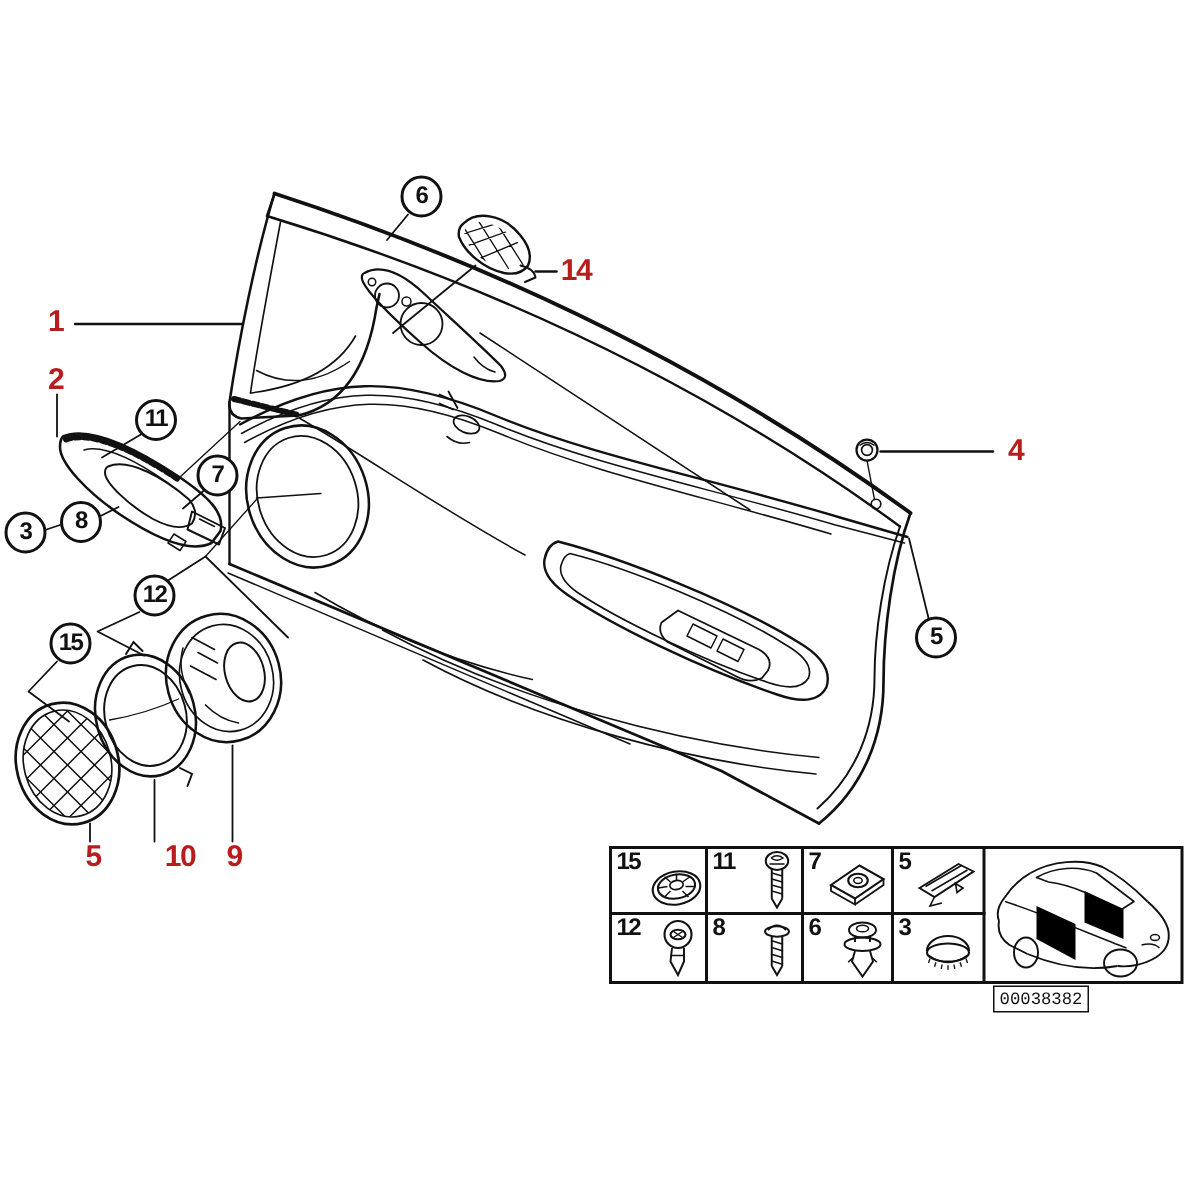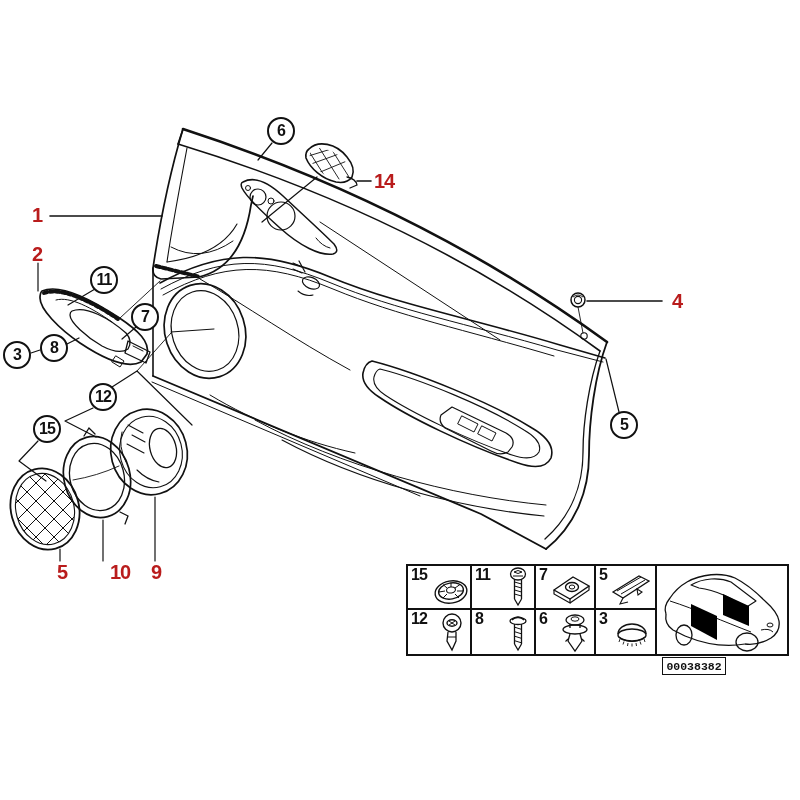--- a/index.html
+++ b/index.html
@@ -19,21 +19,21 @@
           grid-template-columns:64px 64px 60px 61px 130px;grid-template-rows:44px 44px;
           border:2px solid #111;background:#fff;}
   .cell{position:relative;border-right:2px solid #111;border-bottom:2px solid #111;}
   .cell.rb{border-bottom:none;}
   .carcell{position:relative;grid-column:5;grid-row:1/3;border-right:none;}
   .cellnum{position:absolute;left:3px;top:0px;font-weight:bold;font-size:16px;letter-spacing:-1px;}
   .cell svg{position:absolute;right:0;bottom:0;}
   .carcell svg{position:absolute;left:0;top:2px;}
   .pn{position:absolute;left:662px;top:657px;width:62px;height:16px;border:1.5px solid #111;
       background:#fff;display:flex;align-items:center;justify-content:center;
-      font-family:"Liberation Mono","DejaVu Sans Mono",monospace;font-size:11.5px;font-weight:bold;}
+      font-family:"Liberation Mono","DejaVu Sans Mono",monospace;font-size:11.5px;font-weight:normal;}
 </style>
 </head>
 <body>
 
 <div class="stage">
 
   <svg class="draw" width="800" height="800" viewBox="0 0 800 800">
     <defs>
       <clipPath id="meshClip">
           <ellipse cx="45" cy="509" rx="29" ry="36" transform="rotate(-15 45 509)"></ellipse>

